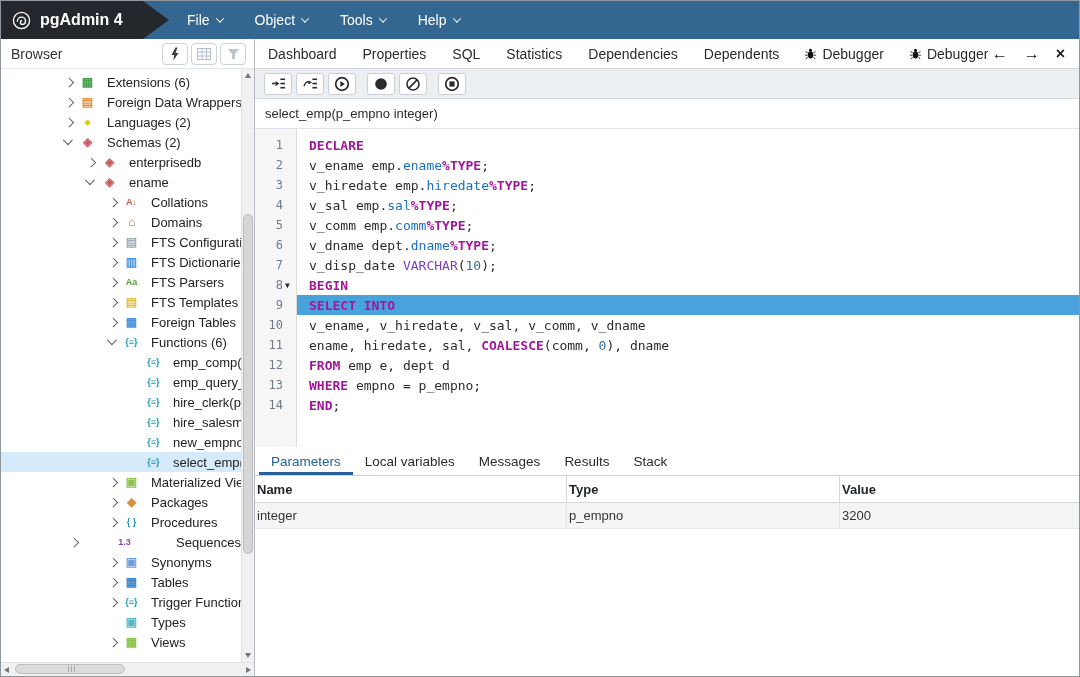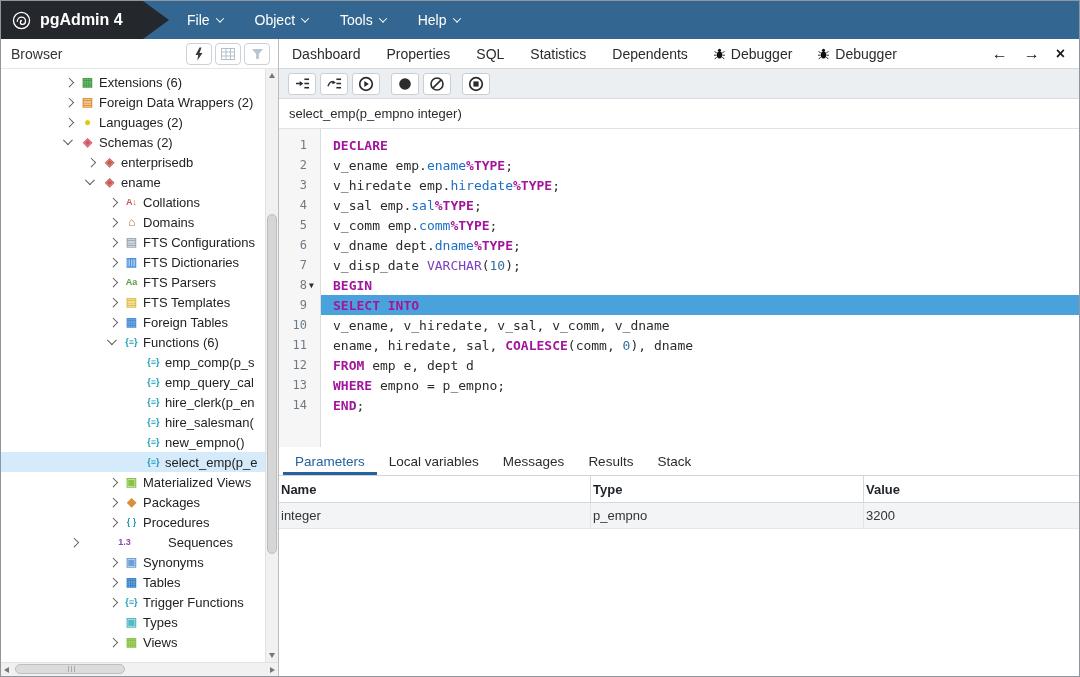--- a/index.html
+++ b/index.html
@@ -10,33 +10,33 @@
   
   .navbar { height:38px; background:#336791; display:flex; align-items:stretch; flex:0 0 auto; }
   .logo { width:168px; background:#24272b; clip-path:polygon(0 0,142px 0,168px 50%,142px 100%,0 100%); display:flex; align-items:center; padding-left:10px; gap:8px; color:#fff; font-weight:bold; font-size:16px; flex:0 0 auto; }
   .menubar { display:flex; align-items:center; gap:32px; padding-left:18px; color:#fff; font-size:14px; }
   .menu-item { display:flex; align-items:center; gap:7px; cursor:default; }
   .mcaret { width:6px; height:6px; border-right:1.5px solid #fff; border-bottom:1.5px solid #fff; transform:rotate(45deg) translate(-1px,-1px); }
 
   .main { flex:1; display:flex; min-height:0; }
 
   
-  .browser-panel { width:278px; flex:0 0 auto; border-right:1px solid #b6bcc2; display:flex; flex-direction:column; background:#fff; }
+  .browser-panel { width:254px; flex:0 0 auto; border-right:1px solid #b6bcc2; display:flex; flex-direction:column; background:#fff; }
   .browser-header { height:30px; display:flex; align-items:center; padding:0 8px 0 10px; border-bottom:1px solid #e4e7ea; flex:0 0 auto; }
   .browser-title { font-size:14px; color:#333; }
   .browser-tools { margin-left:auto; display:flex; gap:3px; }
   .tool-btn { width:26px; height:22px; border:1px solid #ccd2d8; border-radius:4px; background:#fff; display:flex; align-items:center; justify-content:center; padding:0; }
   .tree-wrap { flex:1; position:relative; overflow:hidden; padding-top:3px; }
   .tree-row { height:20px; display:flex; align-items:center; font-size:13px; color:#222; white-space:nowrap; overflow:hidden; }
   .tree-row.selected { background:#d5eafa; }
   .chev { width:16px; flex:0 0 auto; display:flex; align-items:center; }
   .chev.collapsed::before { content:''; width:5.5px; height:5.5px; border-top:1.5px solid #5c5c5c; border-right:1.5px solid #5c5c5c; transform:rotate(45deg); margin-left:3px; }
   .chev.expanded::before { content:''; width:5.5px; height:5.5px; border-top:1.5px solid #5c5c5c; border-right:1.5px solid #5c5c5c; transform:rotate(135deg); margin-left:2px; margin-top:-3px; }
   .ticon { width:17px; flex:0 0 auto; text-align:center; font-size:12px; line-height:1; font-weight:bold; }
-  .tlabel { margin-left:3px; }
+  .tlabel { margin-left:11px; }
 
   .vscroll { position:absolute; right:0; top:0; bottom:0; width:13px; background:#f1f1f1; border-left:1px solid #e2e2e2; }
   .vthumb { position:absolute; left:1px; right:1px; top:145px; height:340px; background:#d6d6d6; border:1px solid #bdbdbd; border-radius:6px; }
   .arr { position:absolute; left:3px; width:0; height:0; }
   .arr.up { top:4px; border-left:3.5px solid transparent; border-right:3.5px solid transparent; border-bottom:5px solid #777; }
   .arr.down { bottom:4px; border-left:3.5px solid transparent; border-right:3.5px solid transparent; border-top:5px solid #777; }
   .hscroll { height:14px; background:#f1f1f1; border-top:1px solid #e2e2e2; position:relative; flex:0 0 auto; }
   .hthumb { position:absolute; left:14px; top:1px; height:10px; width:110px; background:#dcdcdc; border:1px solid #bfbfbf; border-radius:5px; background-image:repeating-linear-gradient(90deg,transparent 0,transparent 2px,#aaa 2px,#aaa 3px); background-size:9px 6px; background-repeat:no-repeat; background-position:center; }
   .harr { position:absolute; top:4px; width:0; height:0; }
   .harr.left { left:3px; border-top:3.5px solid transparent; border-bottom:3.5px solid transparent; border-right:5px solid #777; }
@@ -312,20 +312,23 @@
               <span>Dashboard</span>
             </div>
             <div class="tab">
               <span>Properties</span>
             </div>
             <div class="tab">
               <span>SQL</span>
             </div>
             <div class="tab">
               <span>Statistics</span>
+            </div>
+            <div class="tab">
+              <span>Dependencies</span>
             </div>
             <div class="tab">
               <span>Dependents</span>
             </div>
             <div class="tab">
               <span class="bugwrap">
                 <svg width="11" height="12" viewBox="0 0 12 13">
                   <ellipse cx="6" cy="7.6" rx="3" ry="3.8" fill="#111"></ellipse>
                   <circle cx="6" cy="2.5" r="1.7" fill="#111"></circle>
                   <g stroke="#111" stroke-width="1">

